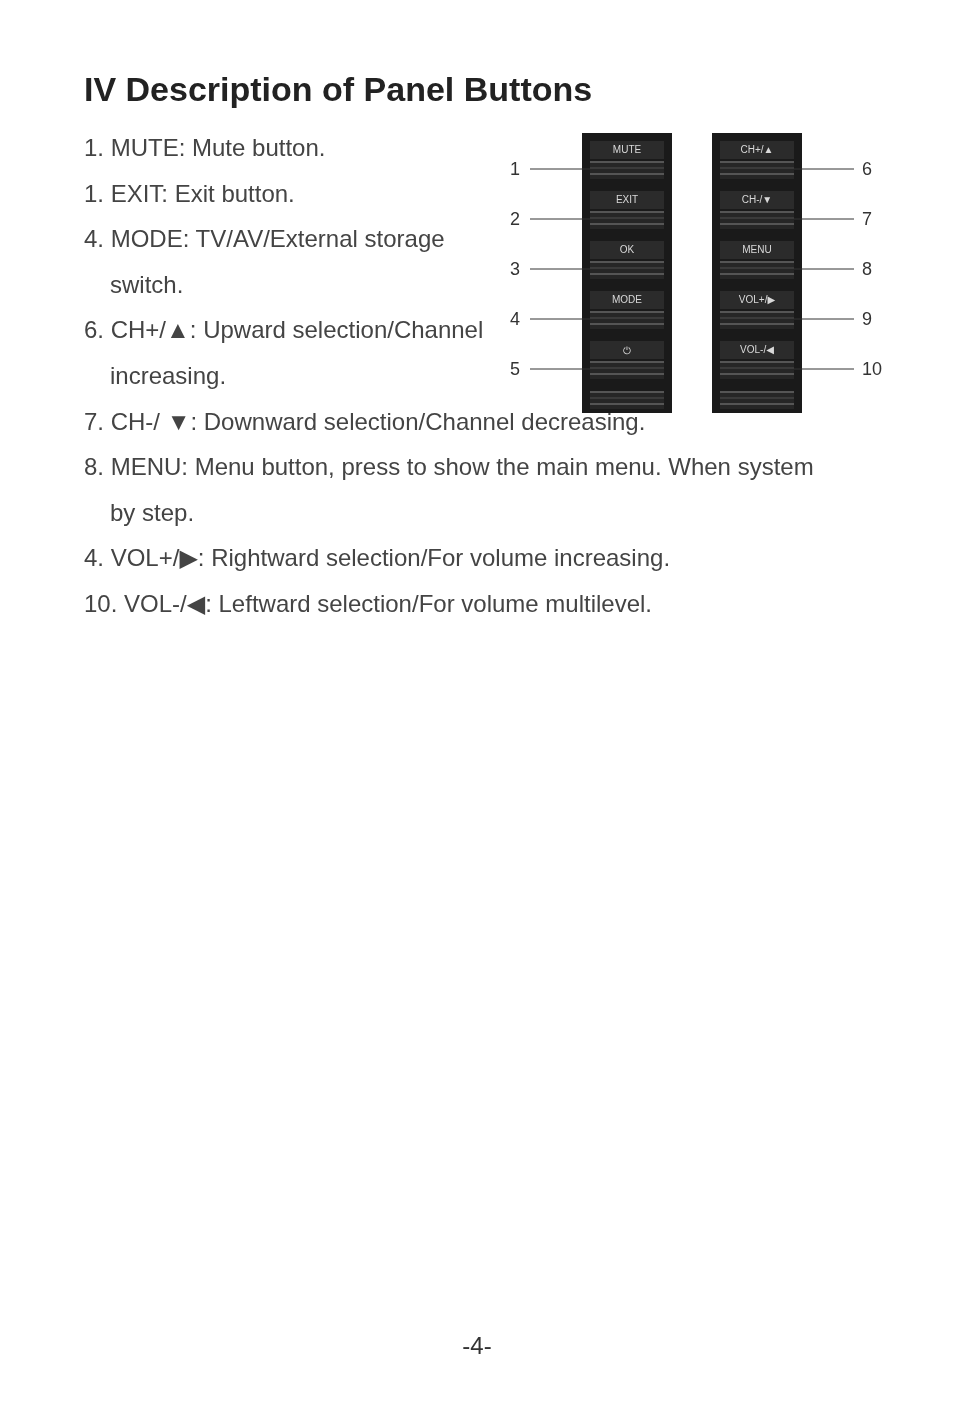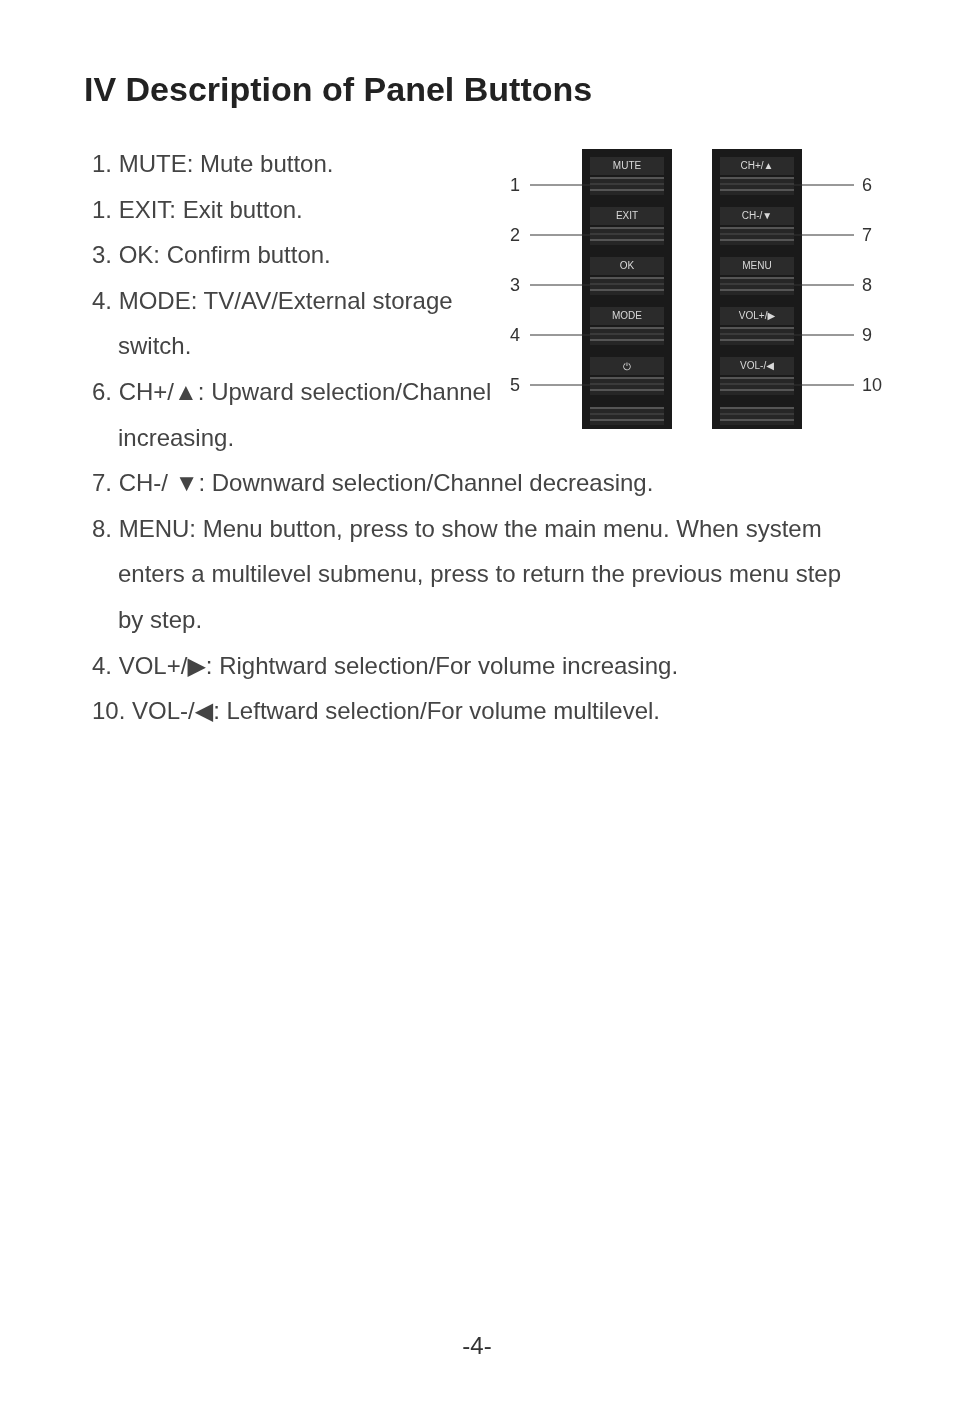--- a/index.html
+++ b/index.html
@@ -1,21 +1,21 @@
 <!DOCTYPE html>
 <html><head>
 <meta charset="utf-8">
 <style>
   * { box-sizing: border-box; margin: 0; padding: 0; }
   html, body { width: 954px; height: 1402px; background: #fff; font-family: Arial, Helvetica, sans-serif; color: #3a3a3a; }
   .page { position: relative; width: 954px; height: 1402px; padding: 70px 84px 0 84px; }
-  .title { font-size: 34px; font-weight: bold; color: #222; margin-bottom: 32px; }
+  .title { font-size: 34px; font-weight: bold; color: #222; margin-bottom: 16px; }
   .content { position: relative; }
   .list { font-size: 24px; line-height: 1.9; color: #444; }
-  .list .row { display: block; margin-left: 8px; }
+  .list .row { display: block; }
   .list .indent { padding-left: 26px; }
   .figure-wrap { position: absolute; top: 0; right: -32px; width: 430px; height: 300px; }
   .figure-wrap svg { width: 430px; height: 300px; }
   .page-num { position: absolute; bottom: 42px; left: 0; width: 954px; text-align: center; font-size: 24px; color: #333; }
   .tri { font-family: Arial, sans-serif; }
   .btn-label { fill: #d9d9d9; font-size: 10px; font-family: Arial, sans-serif; }
 </style>
 </head>
 <body>
 
@@ -153,28 +153,26 @@
           <text x="390" y="150">8</text>
           <text x="390" y="200">9</text>
           <text x="390" y="250">10</text>
         </g>
       </svg>
     </div>
 
     <div class="list">
       <span class="row">1. MUTE: Mute button.</span>
       <span class="row">1. EXIT: Exit button.</span>
-      <span class="row">3. OK: Confirm button.</span>
       <span class="row">4. MODE: TV/AV/External storage</span>
       <span class="row indent">switch.</span>
       <span class="row"><span>6. CH+/</span><span class="tri">▲</span><span>: Upward selection/Channel</span></span>
       <span class="row indent">increasing.</span>
       <span class="row"><span>7. CH-/ </span><span class="tri">▼</span><span>: Downward selection/Channel decreasing.</span></span>
       <span class="row">8. MENU: Menu button, press to show the main menu. When system</span>
-      <span class="row indent">enters a multilevel submenu, press to return the previous menu step</span>
       <span class="row indent">by step.</span>
       <span class="row"><span>4. VOL+/</span><span class="tri">▶</span><span>: Rightward selection/For volume increasing.</span></span>
       <span class="row"><span>10. VOL-/</span><span class="tri">◀</span><span>: Leftward selection/For volume multilevel.</span></span>
     </div>
 
   </div>
 
   <div class="page-num">-4-</div>
 </div>
 

